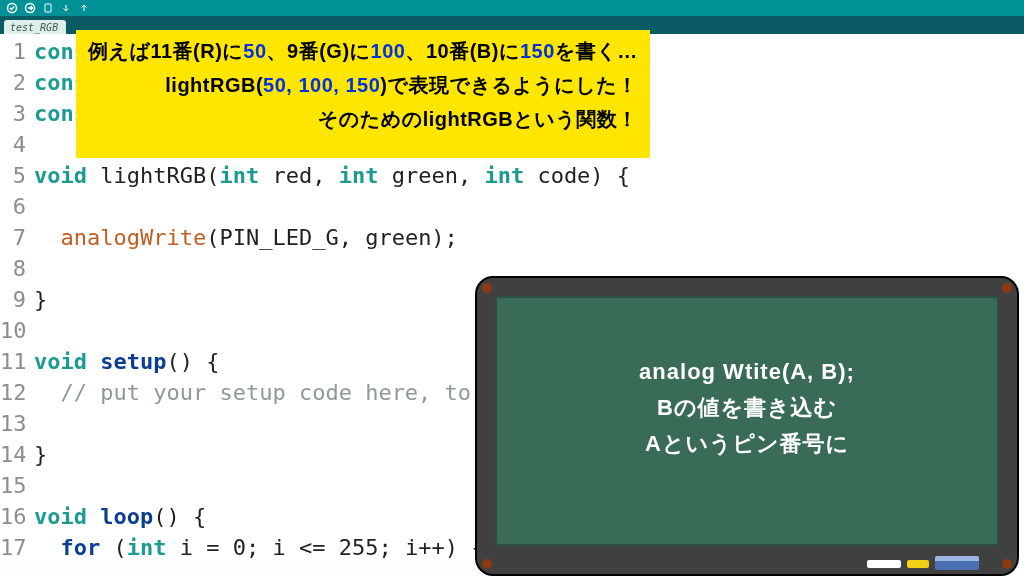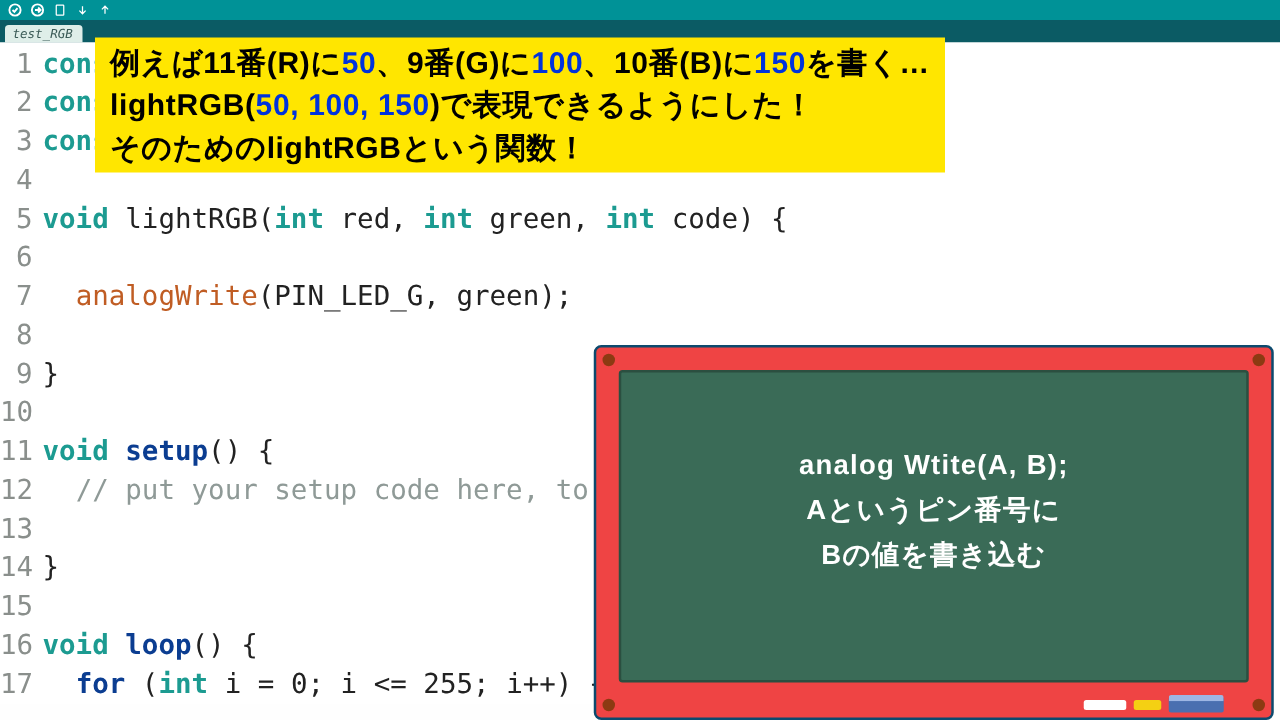--- a/index.html
+++ b/index.html
@@ -67,45 +67,45 @@
 
   
   .annotation-yellow {
     position: absolute;
     left: 76px;
     top: 30px;
     background: #ffe600;
     color: #000;
     font-family: 'Arial Black', 'Meiryo', sans-serif;
     font-weight: 900;
-    font-size: 24px;
+    font-size: 20px;
     line-height: 34px;
-    padding: 4px 12px 2px 12px;
-    text-align: left;
+    padding: 4px 12px 22px 12px;
+    text-align: right;
     letter-spacing: 0.5px;
     z-index: 5;
   }
   .annotation-yellow div { white-space: nowrap; }
   .blue-num { color: #0033dd; }
 
   
   .board-wrap {
     position: absolute;
     left: 475px;
     top: 276px;
     width: 544px;
     height: 300px;
     z-index: 4;
   }
   .board-frame {
     position: absolute;
     inset: 0;
-    background: #ef4444;
-    border-radius: 6px;
-    border: 2px solid #0c4a6e;
+    background: #404040;
+    border-radius: 18px;
+    border: 2px solid #000000;
   }
   .board-inner {
     position: absolute;
     left: 18px; top: 18px; right: 18px; bottom: 28px;
     background: #3a6b57;
     border: 2px solid #2b4f40;
     border-radius: 3px;
   }
   .board-text {
     position: absolute;
@@ -216,20 +216,20 @@
 
 <div class="board-wrap">
   <div class="board-frame">
     <div class="corner c-tl"></div>
     <div class="corner c-tr"></div>
     <div class="corner c-bl"></div>
     <div class="corner c-br"></div>
     <div class="board-inner"></div>
     <div class="board-text">
       <div>analog Wtite(A, B);</div>
+      <div>Bの値を書き込む</div>
       <div>Aというピン番号に</div>
-      <div>Bの値を書き込む</div>
     </div>
     <div class="chalk chalk-white"></div>
     <div class="chalk chalk-yellow"></div>
     <div class="eraser"></div>
   </div>
 </div>
 
 </body></html>

